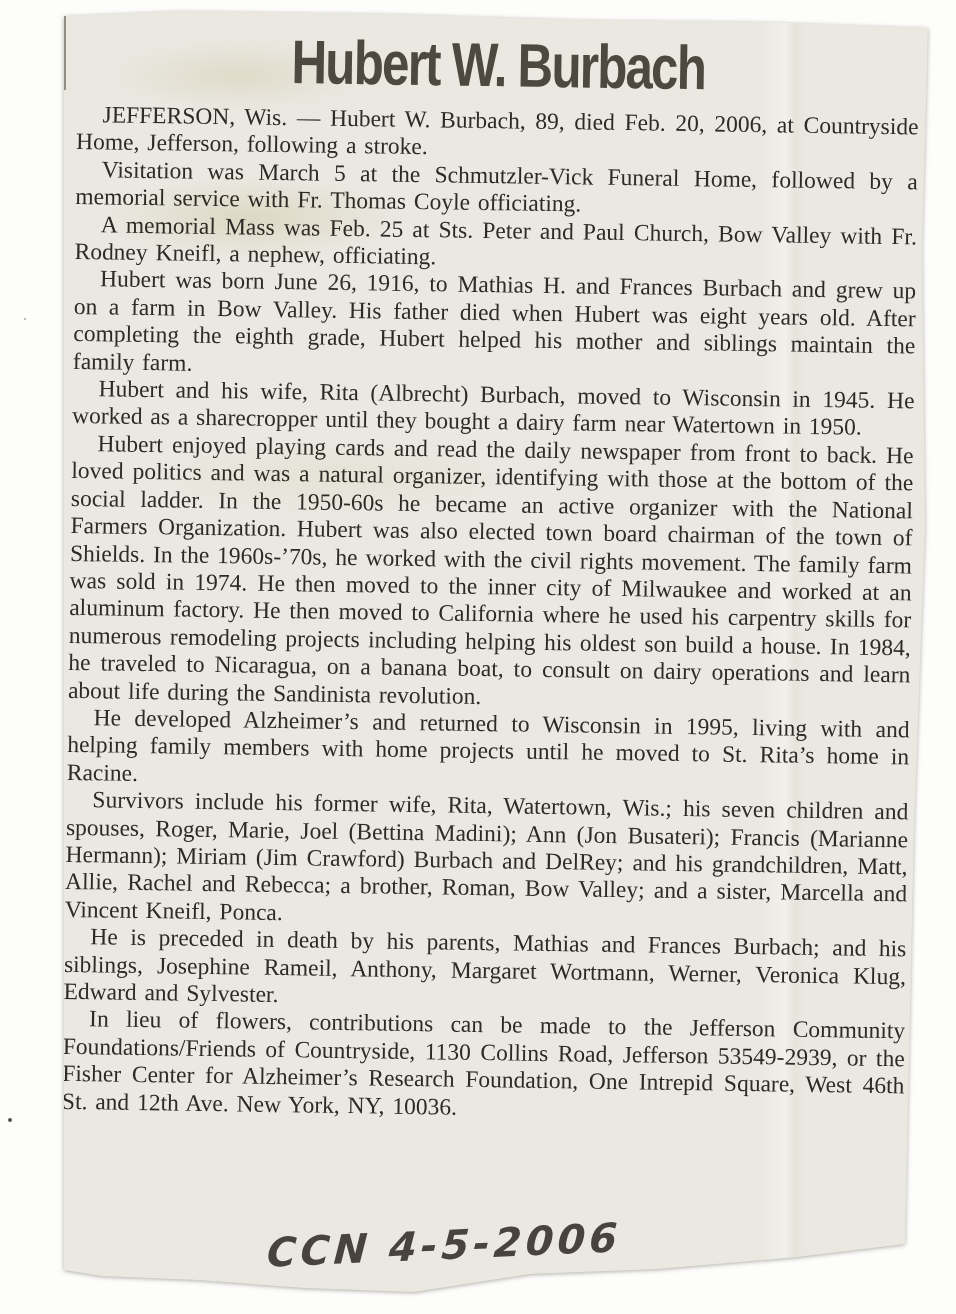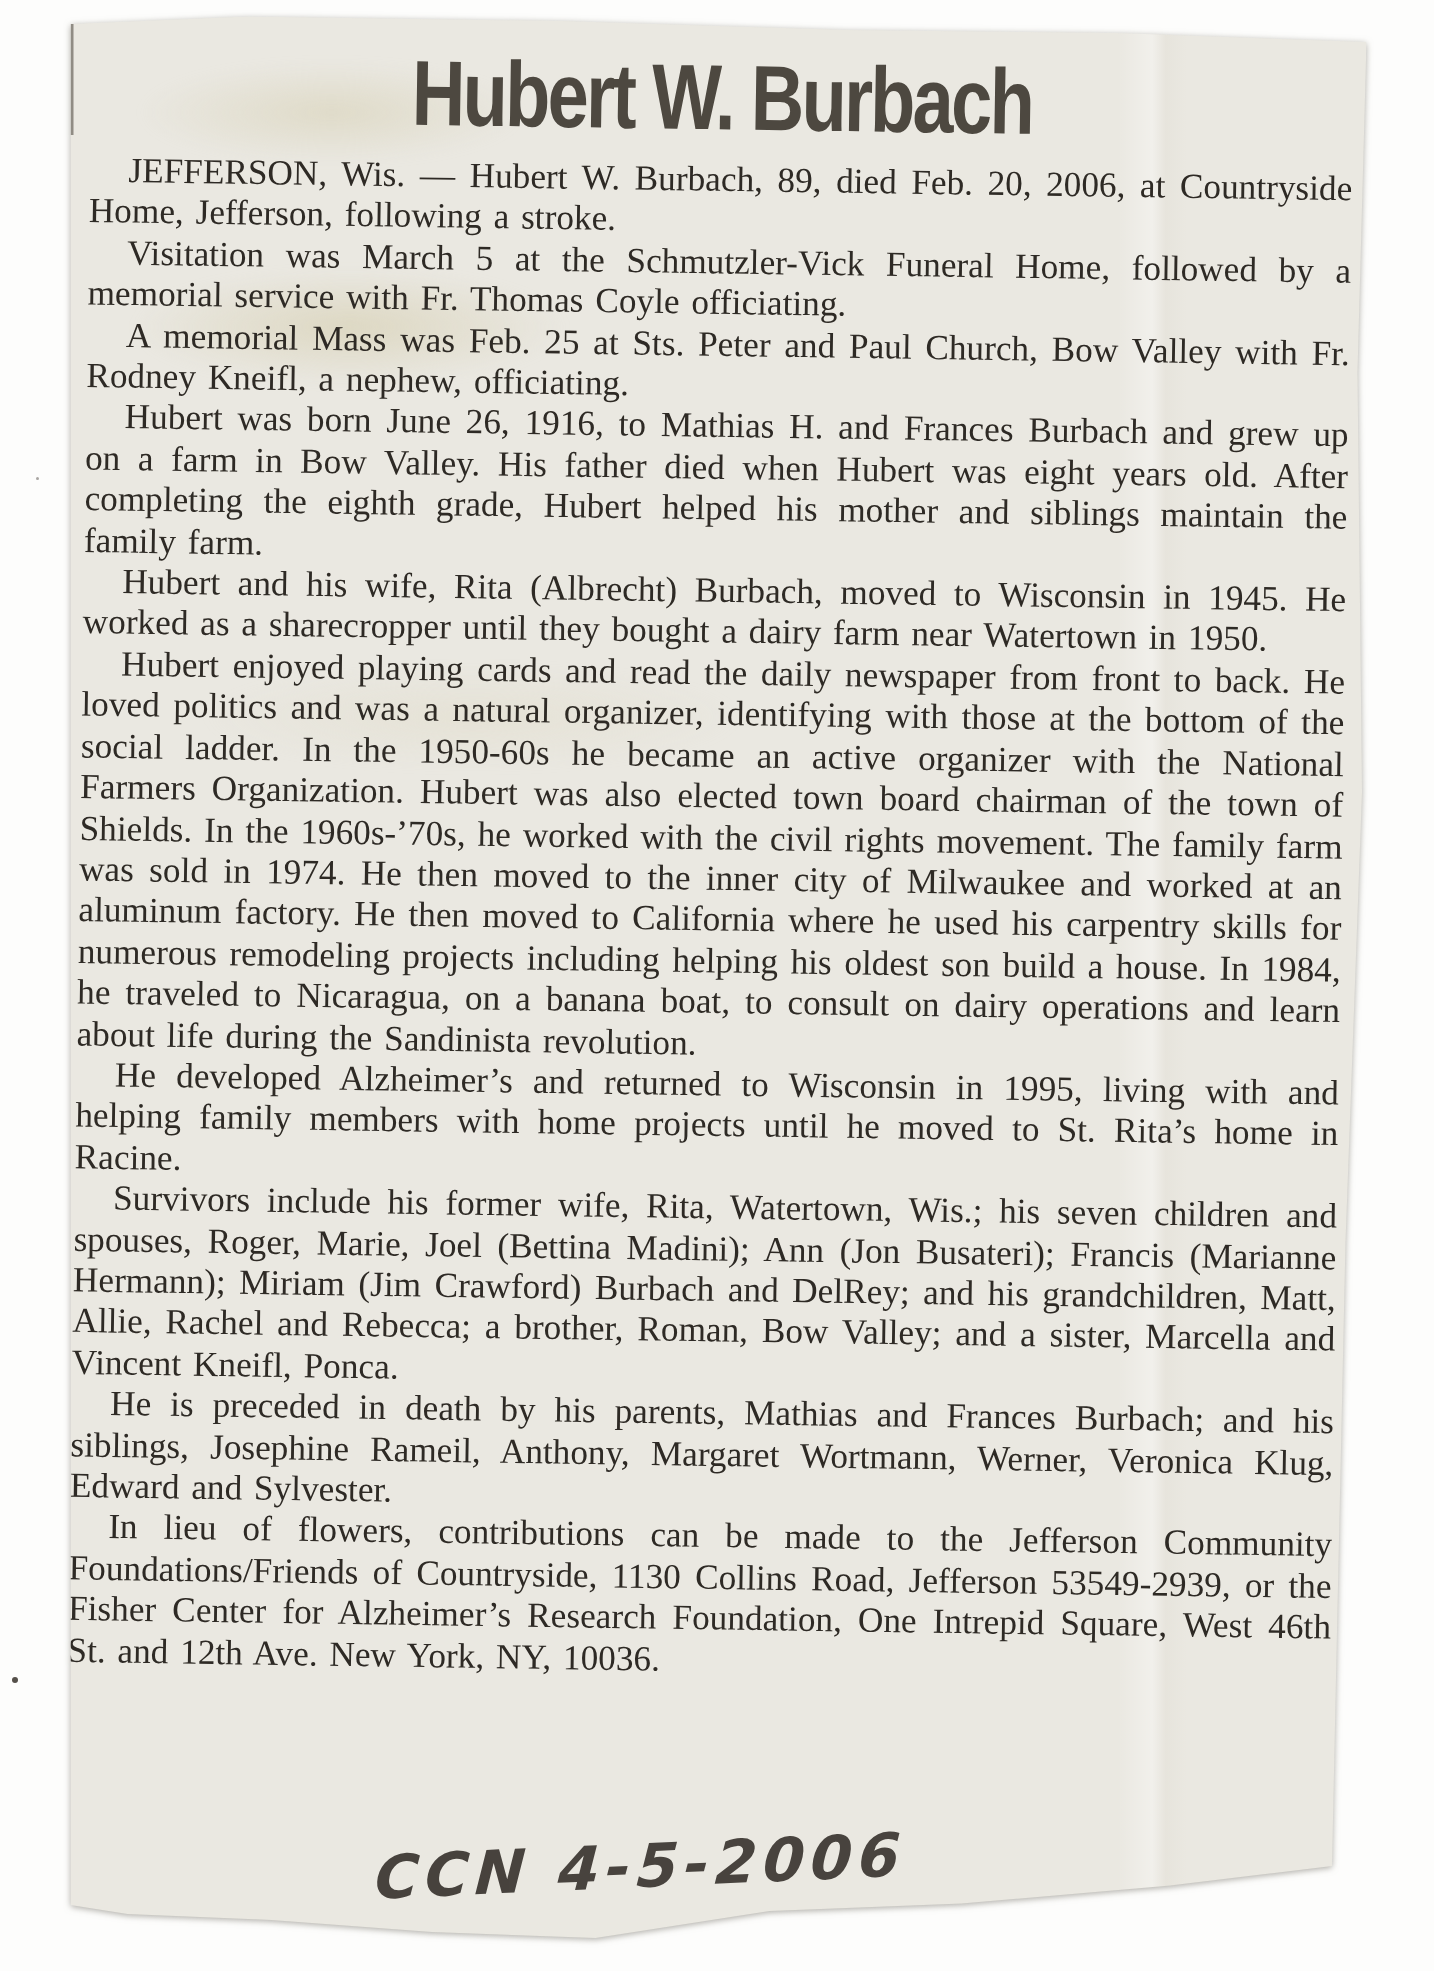--- a/index.html
+++ b/index.html
@@ -15,21 +15,21 @@
     width:956px;height:1314px;
     background:var(--page-bg);
     position:relative;
     overflow:hidden;
     font-family:"Liberation Serif","DejaVu Serif",serif;
   }
   .page{position:absolute;inset:0;}
 
   
   .clip-shadow{
-    position:absolute;left:45px;top:8px;width:870px;height:1292px;
+    position:absolute;left:62px;top:8px;width:870px;height:1292px;
     filter:drop-shadow(0px 1px 2px rgba(110,105,95,0.55));
   }
   .clipping{
     position:absolute;inset:0;
     background:
       radial-gradient(420px 180px at 18% 14%, rgba(223,218,198,0.35), rgba(223,218,198,0) 70%),
       radial-gradient(500px 220px at 70% 45%, rgba(255,255,255,0.30), rgba(255,255,255,0) 70%),
       radial-gradient(600px 260px at 40% 80%, rgba(228,224,212,0.35), rgba(228,224,212,0) 75%),
       linear-gradient(100deg, #e9e7e0 0%, #ecead4e 0%, #eceae3 35%, #e8e6df 60%, #edebe5 100%);
     background-color:var(--paper);

